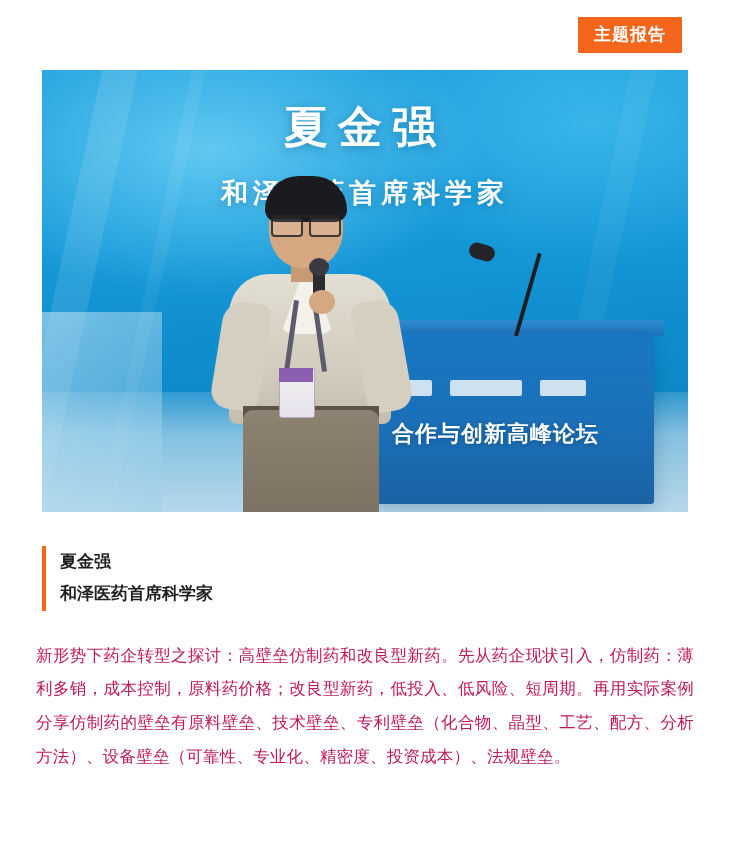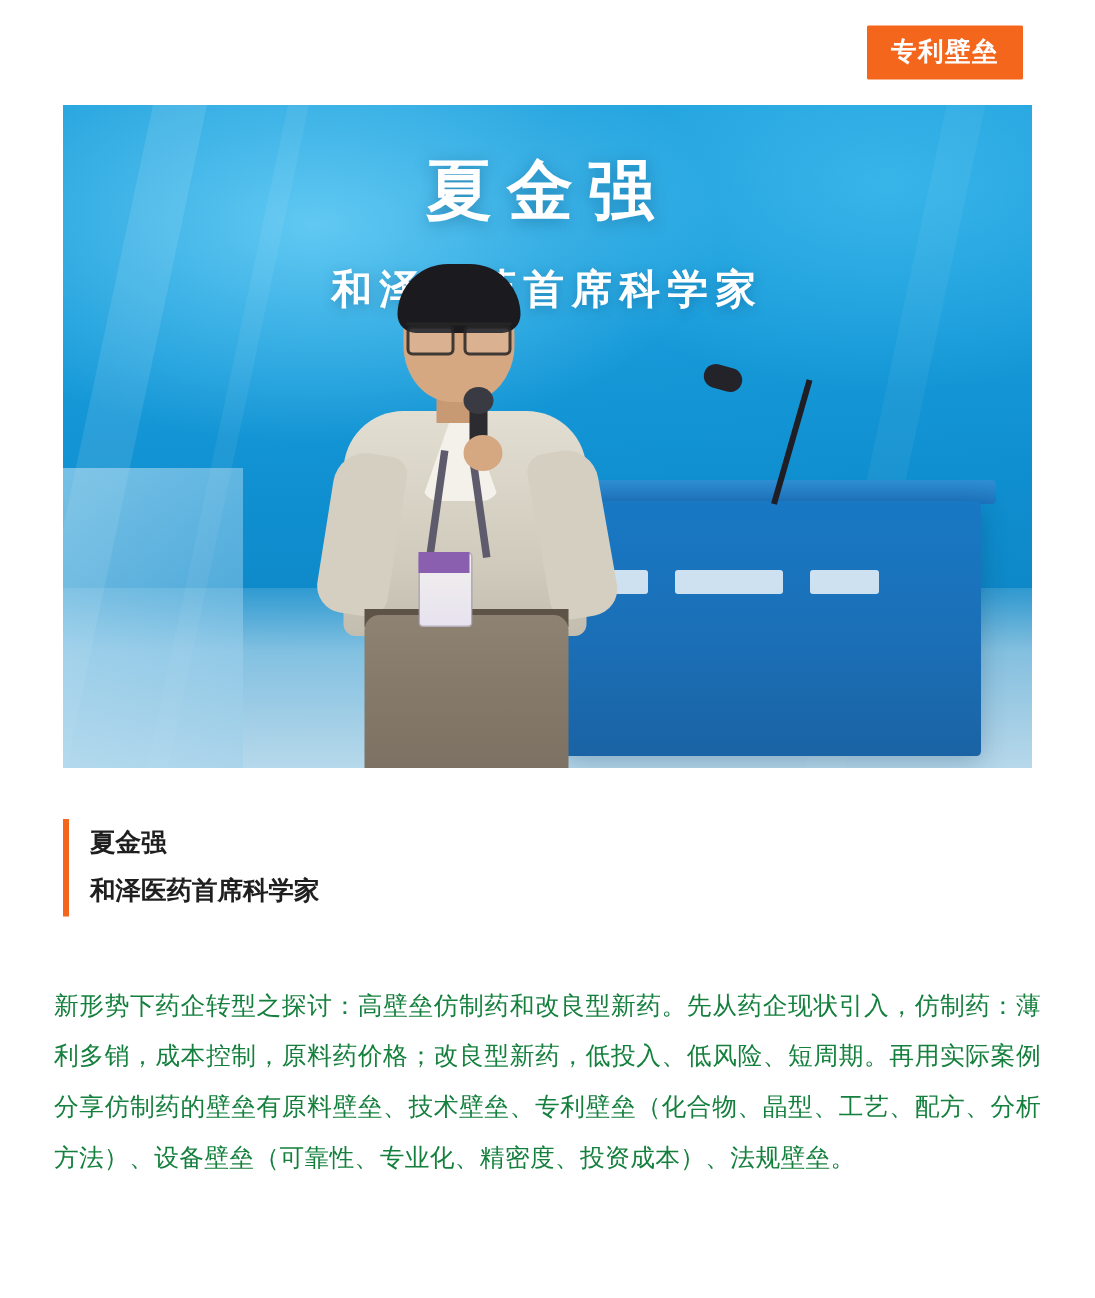--- a/index.html
+++ b/index.html
@@ -244,35 +244,35 @@
   }
   .speaker-role {
     font-size: 17px;
     font-weight: bold;
     color: #1f1f1f;
     line-height: 1.9;
   }
 
   
   .body-text {
-    margin: 44px 36px 0 36px;
+    margin: 28px 36px 0 36px;
     font-size: 16.5px;
     line-height: 2.05;
-    color: #15803d;
+    color: #be185d;
     text-align: justify;
     letter-spacing: .2px;
   }
 </style>
 </head>
 <body>
 
 <div class="page">
 
   <div class="badge-row">
-    <div class="badge">专利壁垒</div>
+    <div class="badge">主题报告</div>
   </div>
 
   <div class="photo-wrap">
     <div class="photo">
       <div class="streak s1"></div>
       <div class="streak s2"></div>
       <div class="streak s3"></div>
       <div class="floor"></div>
       <div class="stage-left-panel"></div>
 
@@ -280,20 +280,21 @@
       <div class="photo-subtitle">和泽医药首席科学家</div>
 
       <div class="podium-top"></div>
       <div class="podium">
         <div class="podium-logos">
           <div class="plogo a"></div>
           <div class="plogo b"></div>
           <div class="plogo c"></div>
         </div>
         <div class="podium-text">
+          <span class="l2">合作与创新高峰论坛</span>
         </div>
       </div>
       <div class="mic-stand"></div>
       <div class="mic-stand-head"></div>
 
       <div class="speaker">
         <div class="sp-body"></div>
         <div class="sp-arm-l"></div>
         <div class="sp-arm-r"></div>
         <div class="sp-belt"></div>

